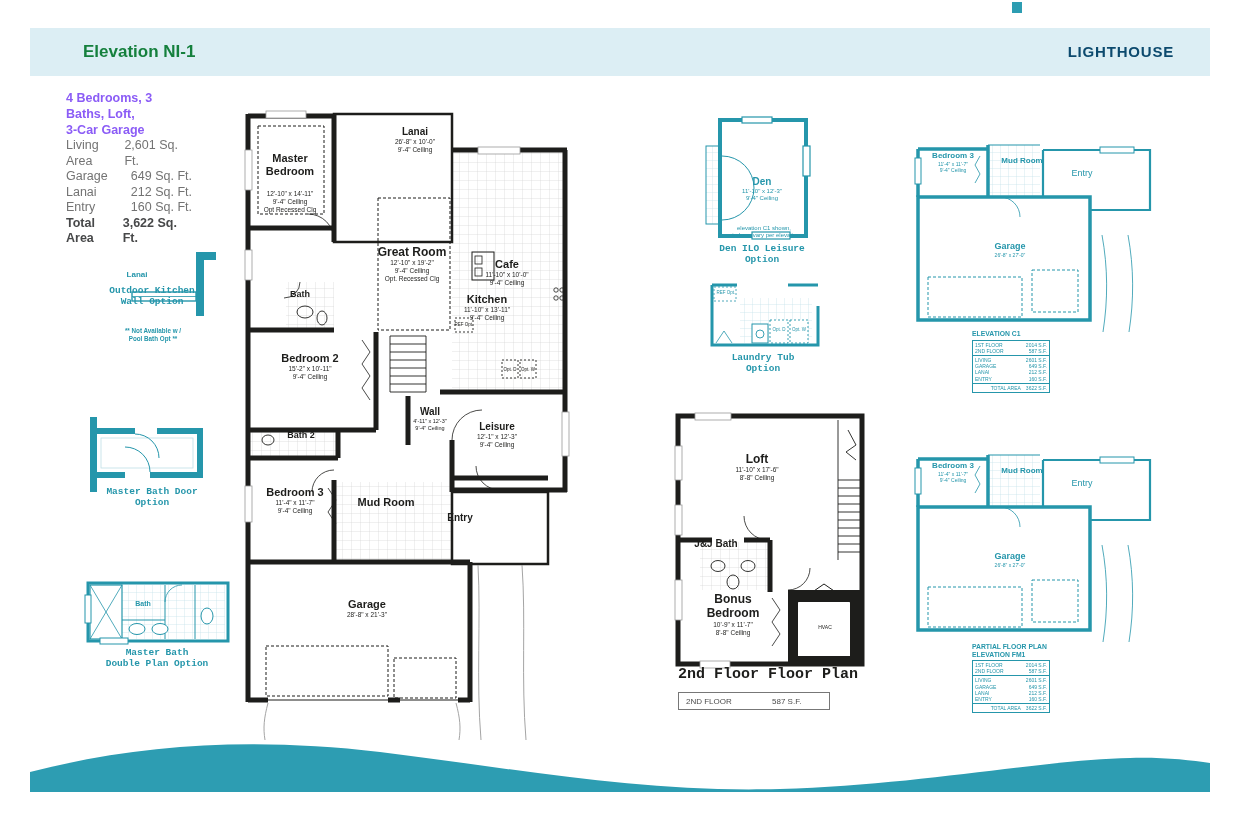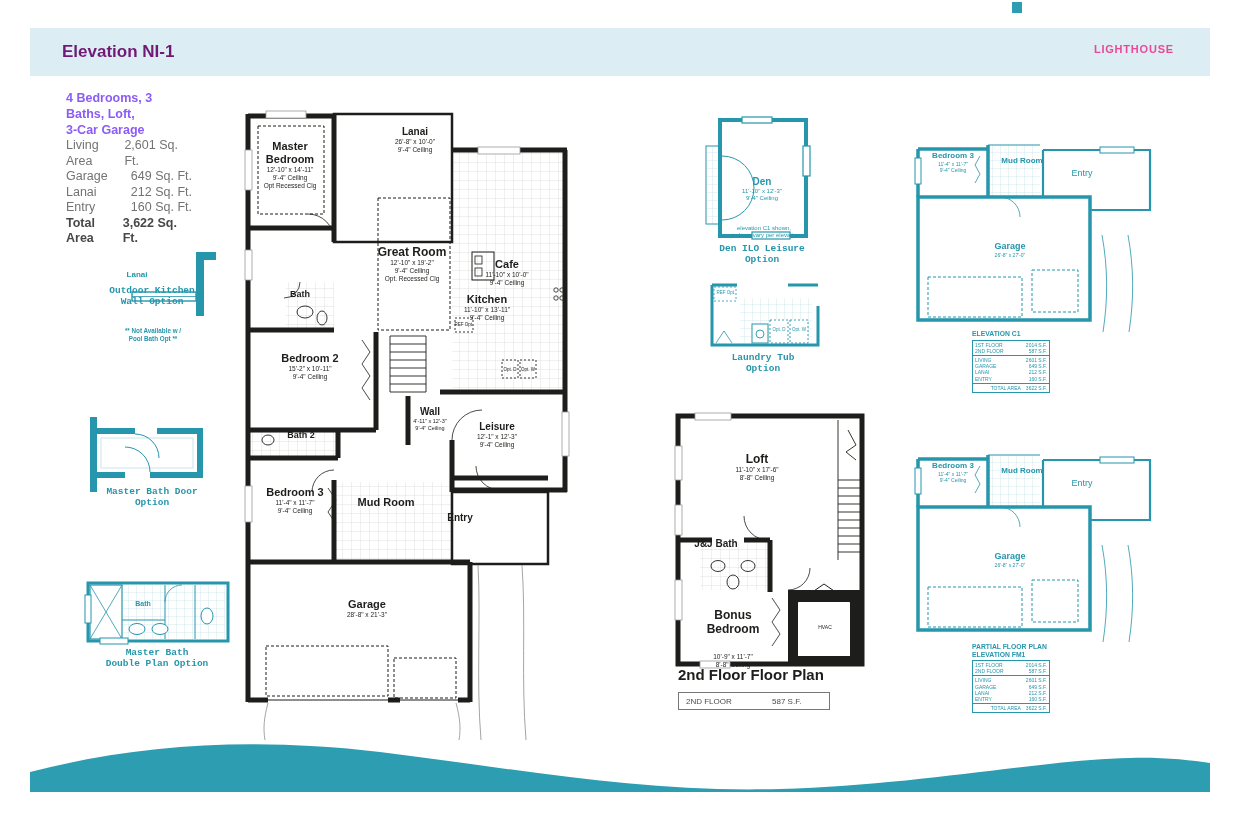--- a/index.html
+++ b/index.html
@@ -1,22 +1,22 @@
 <!DOCTYPE html>
 <html><head>
 <meta charset="utf-8">
 <style>
   html,body{margin:0;padding:0;background:#fff;}
   #page{position:relative;width:1240px;height:819px;background:#ffffff;overflow:hidden;
         font-family:"Liberation Sans",sans-serif;}
   
   .band{position:absolute;left:30px;top:28px;width:1180px;height:48px;background:#dceef4;}
-  .band-left{position:absolute;left:62px;top:42px;font-size:17px;font-weight:bold;color:#701a75;}
-  .band-right{position:absolute;right:66px;top:43px;font-size:11px;font-weight:bold;
-              letter-spacing:.8px;color:#ec4899;}
+  .band-left{position:absolute;left:83px;top:42px;font-size:17px;font-weight:bold;color:#15803d;}
+  .band-right{position:absolute;right:66px;top:43px;font-size:15px;font-weight:bold;
+              letter-spacing:.8px;color:#0c4a6e;}
   .reg-mark{position:absolute;left:1012px;top:2px;width:10px;height:11px;background:#2d9db2;}
   
   .summary{position:absolute;left:66px;top:90px;width:126px;font-size:12.5px;z-index:3;}
   .sum-head{font-weight:bold;color:#8b5cf6;line-height:16px;}
   .sum-row{display:flex;justify-content:space-between;line-height:15.5px;color:#737373;}
   .sum-row.total{color:#474849;font-weight:bold;}
   
   .lbl{position:absolute;transform:translateX(-50%);text-align:center;color:#1d1d1b;
        line-height:1.2;white-space:nowrap;z-index:3;}
   .wrap{white-space:normal;width:68px;}
@@ -26,21 +26,21 @@
   .nm-xs{font-size:9px;font-weight:bold;}
   .nm-xxs{font-size:8px;font-weight:bold;}
   .dim{font-size:6.5px;}
   .dim-s{font-size:5px;}
   .tiny{font-size:4.5px;}
   .teal{color:#2596ab;}
   .cap{font-size:9.5px;font-weight:bold;line-height:11px;font-family:Liberation Mono, monospace;}
   .note{font-size:6.3px;font-weight:bold;line-height:7.5px;}
   
   .plan-caption{position:absolute;left:678px;top:666px;font-size:15px;font-weight:bold;
-                color:#1d1d1b;z-index:3;}
+                color:#1d1d1b;z-index:3;font-family:Liberation Mono, monospace;}
   .sf-table{position:absolute;left:678px;top:692px;width:150px;height:16px;border:1px solid #777;
             display:flex;align-items:center;font-size:8px;color:#4c4c4c;z-index:3;}
   .sf-table .l{padding-left:7px;width:86px;}
   
   .mini{position:absolute;width:78px;color:#2596ab;z-index:3;}
   .mini .t{font-size:6.8px;font-weight:bold;line-height:7.5px;}
   .mini-box{border:1px solid #2596ab;margin-top:2px;font-size:5px;line-height:6.2px;}
   .mini-sec{border-bottom:1px solid #2596ab;padding:1px 2px;}
   .mini-row{display:flex;justify-content:space-between;}
   .mini-total{padding:1px 2px;justify-content:flex-end;gap:5px;}
@@ -245,21 +245,21 @@
       <use href="#pp"></use>
     </g>
     <g>
       <use href="#pp" y="310"></use>
     </g>
 
     <path d="M30,772 C140,744 250,737 380,752 C520,769 640,793 780,789 C920,785 1040,760 1130,758 C1160,757 1190,760 1210,763 L1210,792 L30,792 Z" fill="#2d9db2"></path>
   </svg>
 
   <div class="lbl" style="left:290px;top:140px">
-    <div class="nm-m wrap" style="margin:0 auto">Master Bedroom</div>
+    <div class="nm-m wrap" style="margin:12px auto">Master Bedroom</div>
     <div class="dim">12'-10" x 14'-11"</div>
     <div class="dim">9'-4" Ceiling</div>
     <div class="dim">Opt Recessed Clg</div>
   </div>
   <div class="lbl" style="left:415px;top:126px">
     <div class="nm-s">Lanai</div>
     <div class="dim">26'-8" x 10'-0"</div>
     <div class="dim">9'-4" Ceiling</div>
   </div>
   <div class="lbl" style="left:507px;top:258px">
@@ -361,21 +361,21 @@
 
   <div class="lbl" style="left:757px;top:452px">
     <div class="nm-l">Loft</div>
     <div class="dim">11'-10" x 17'-6"</div>
     <div class="dim">8'-8" Ceiling</div>
   </div>
   <div class="lbl" style="left:716px;top:538px">
     <div class="nm-s">J&amp;J Bath</div>
   </div>
   <div class="lbl" style="left:733px;top:592px">
-    <div class="nm-l wrap" style="margin:16px auto;width:72px">Bonus Bedroom</div>
+    <div class="nm-l wrap" style="margin:0 auto;width:72px">Bonus Bedroom</div>
     <div class="dim">10'-9" x 11'-7"</div>
     <div class="dim">8'-8" Ceiling</div>
   </div>
   <div class="lbl" style="left:825px;top:624px;font-size:5px">HVAC</div>
   <div class="plan-caption">2nd Floor Floor Plan</div>
   <div class="sf-table">
     <span class="l">2ND FLOOR</span>
     <span>587  S.F.</span>
   </div>
 

